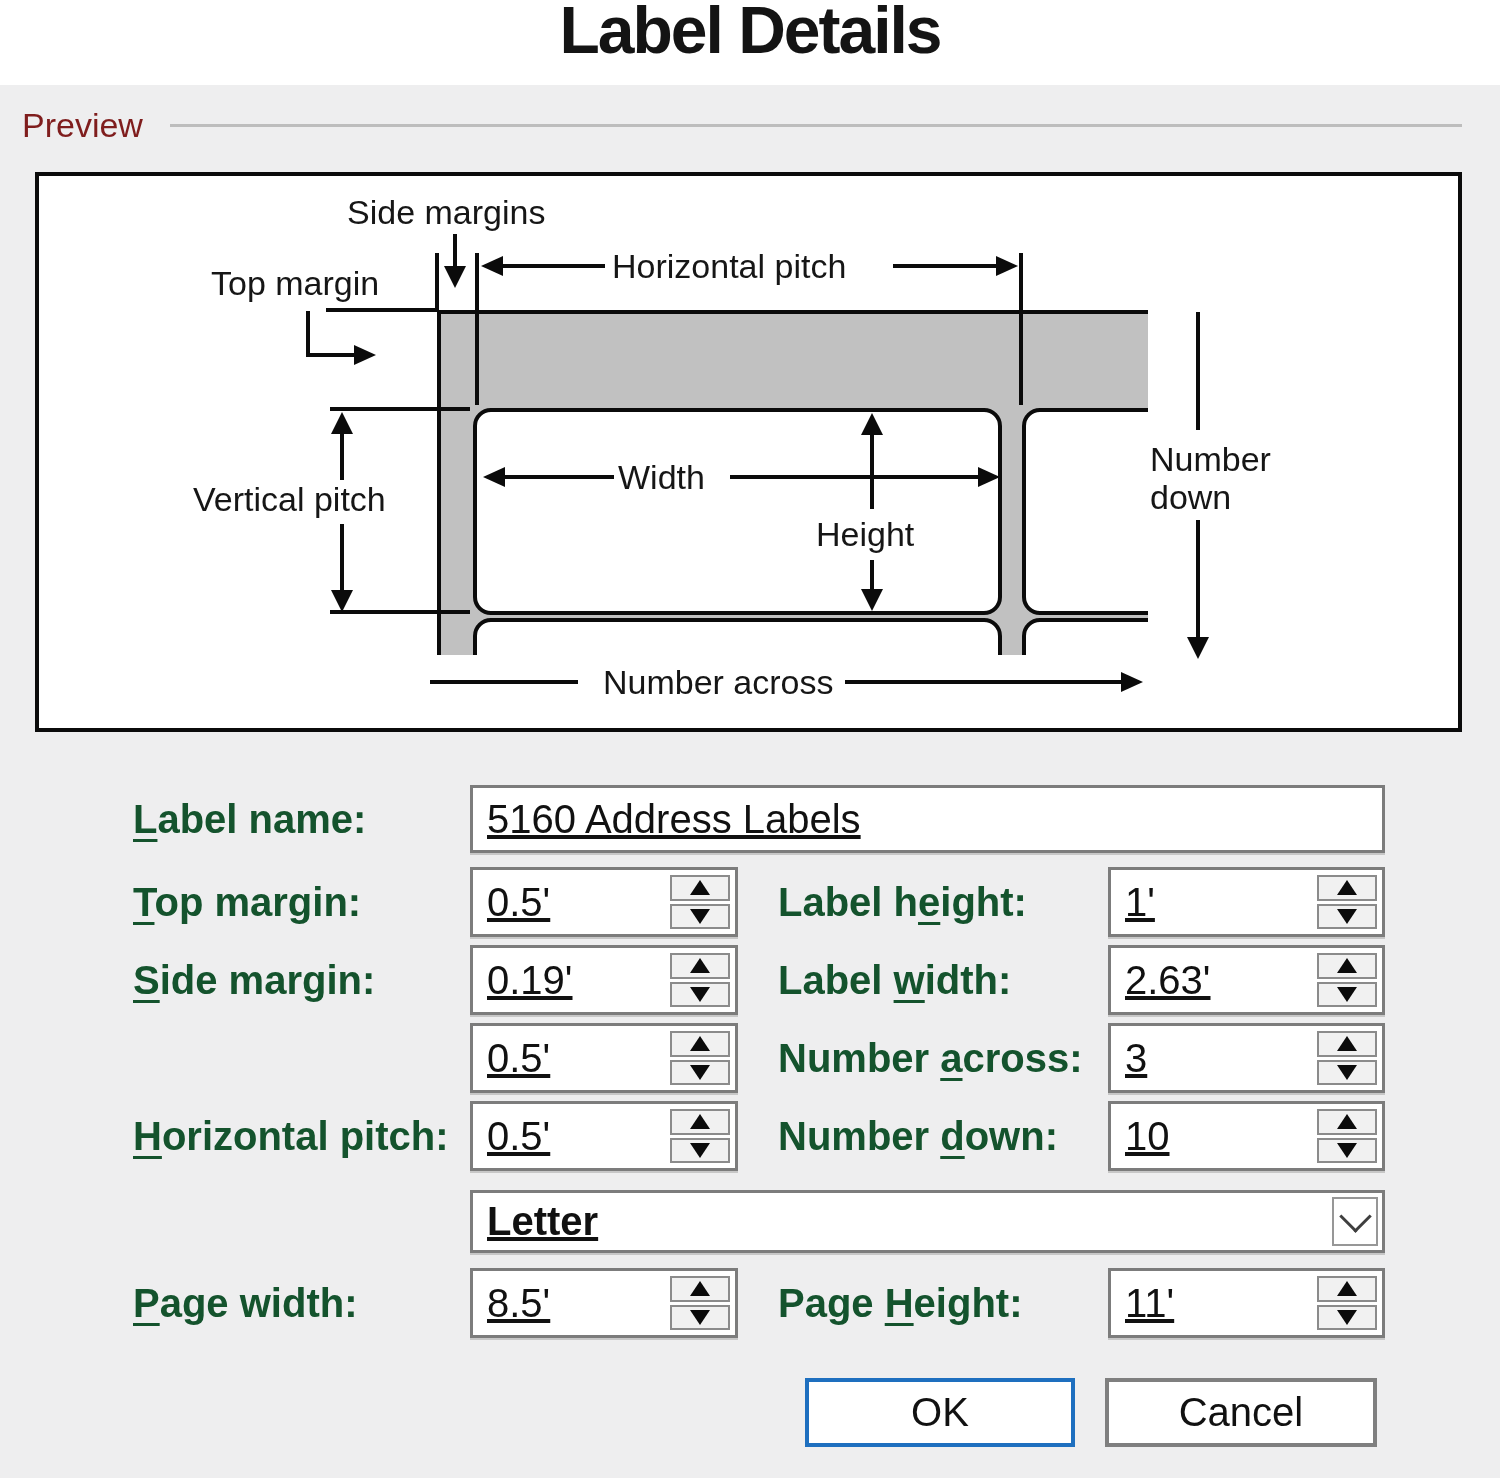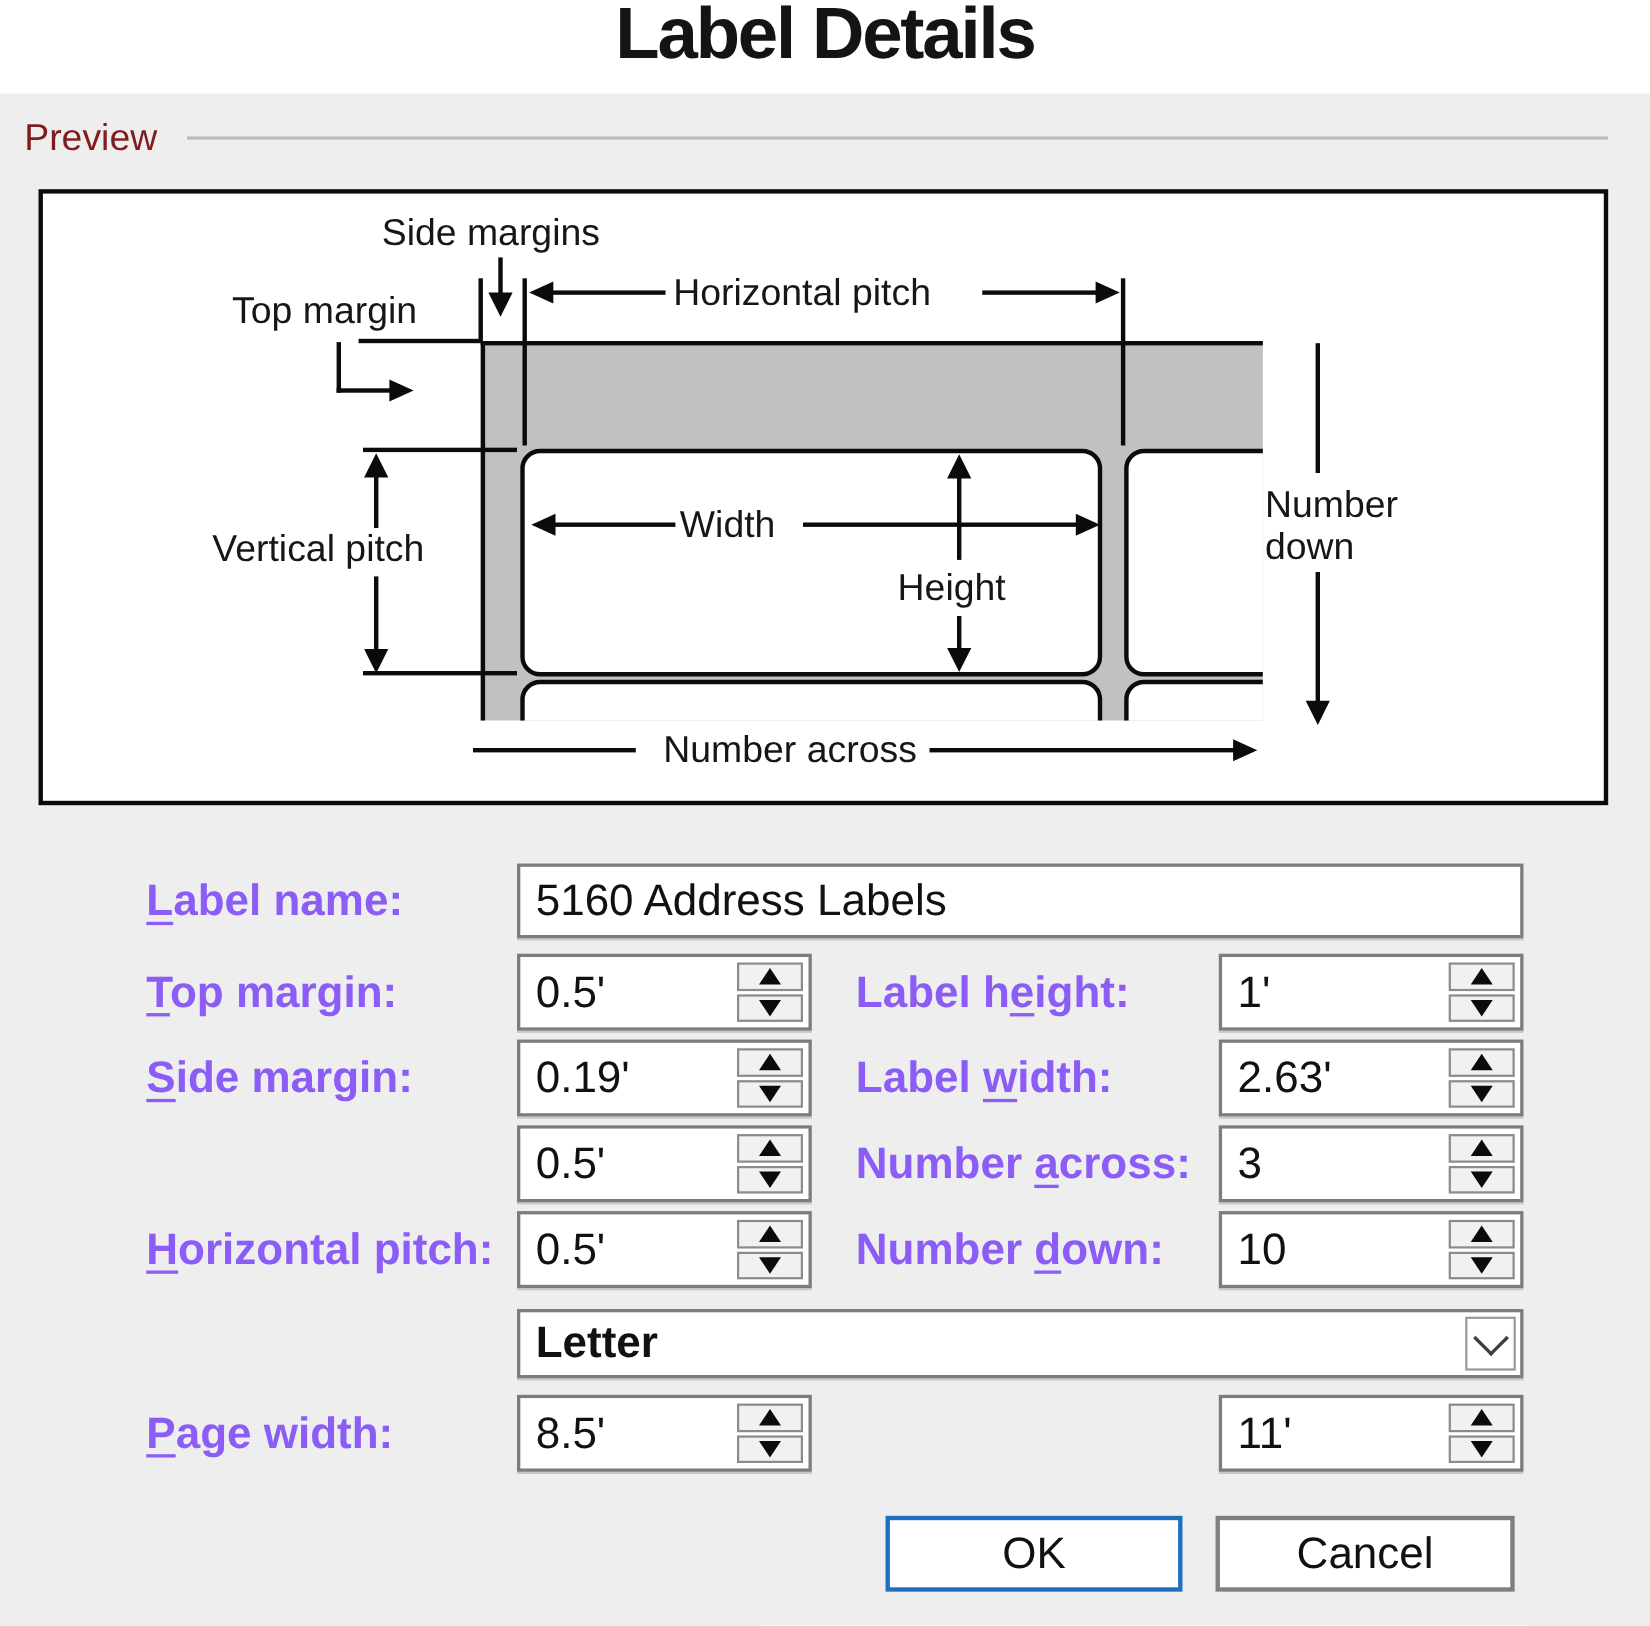--- a/index.html
+++ b/index.html
@@ -16,24 +16,24 @@
          background:#c1c1c1;border-top:4px solid #0b0b0b;border-left:4px solid #0b0b0b;overflow:hidden;}
   .lbl{position:absolute;background:#fff;border:4px solid #0b0b0b;border-radius:18px;box-sizing:border-box;}
   .cap{position:absolute;font-size:34px;font-weight:normal;color:#161616;white-space:nowrap;line-height:38px;}
   .hl{position:absolute;height:4px;background:#0b0b0b;}
   .vl{position:absolute;width:4px;background:#0b0b0b;}
   .tri{position:absolute;width:0;height:0;}
   .tri-d{border-left:11px solid transparent;border-right:11px solid transparent;border-top:22px solid #0b0b0b;}
   .tri-u{border-left:11px solid transparent;border-right:11px solid transparent;border-bottom:22px solid #0b0b0b;}
   .tri-l{border-top:10px solid transparent;border-bottom:10px solid transparent;border-right:22px solid #0b0b0b;}
   .tri-r{border-top:10px solid transparent;border-bottom:10px solid transparent;border-left:22px solid #0b0b0b;}
-  .flabel{position:absolute;font-size:40px;font-weight:bold;color:#8b5cf6;white-space:nowrap;line-height:46px;}
+  .flabel{position:absolute;font-size:40px;font-weight:bold;color:#14532d;white-space:nowrap;line-height:46px;}
   .ul{text-decoration:underline;text-decoration-thickness:3px;text-underline-offset:6px;}
   .field{position:absolute;box-sizing:border-box;background:#fff;border:3px solid #7c7c7c;
-         display:flex;align-items:center;box-shadow:0 2px 0 #c7c7c7;}
+         display:flex;align-items:center;box-shadow:0 2px 0 #c7c7c7;text-decoration:underline;}
   .fv{margin-left:14px;font-size:40px;color:#111;white-space:nowrap;}
   .spinner{position:absolute;top:5px;bottom:5px;right:5px;width:60px;display:flex;flex-direction:column;}
   .spbtn{flex:1;background:#f1f1f1;border:2px solid #8b8b8b;box-sizing:border-box;
          display:flex;align-items:center;justify-content:center;}
   .spbtn.dn{margin-top:3px;}
   .sp-u{width:0;height:0;border-left:10px solid transparent;border-right:10px solid transparent;border-bottom:15px solid #0b0b0b;}
   .sp-d{width:0;height:0;border-left:10px solid transparent;border-right:10px solid transparent;border-top:15px solid #0b0b0b;}
   .ddbtn{position:absolute;top:4px;bottom:4px;right:4px;width:46px;background:#fff;border:2px solid #979797;
          box-sizing:border-box;display:flex;align-items:center;justify-content:center;}
   .chev{width:20px;height:20px;border-right:3px solid #3f3f3f;border-bottom:3px solid #3f3f3f;
@@ -256,20 +256,23 @@
     <div class="spinner">
       <div class="spbtn">
           <div class="sp-u"></div>
         </div>
       <div class="spbtn dn">
           <div class="sp-d"></div>
         </div>
     </div>
   </div>
 
+  <div class="flabel" style="left:778px;top:1280px;">
+    <span>Page </span><span class="ul">H</span><span>eight:</span>
+  </div>
   <div class="field" style="left:1108px;top:1268px;width:277px;height:70px;">
     <span class="fv">11'</span>
     <div class="spinner">
       <div class="spbtn">
           <div class="sp-u"></div>
         </div>
       <div class="spbtn dn">
           <div class="sp-d"></div>
         </div>
     </div>

